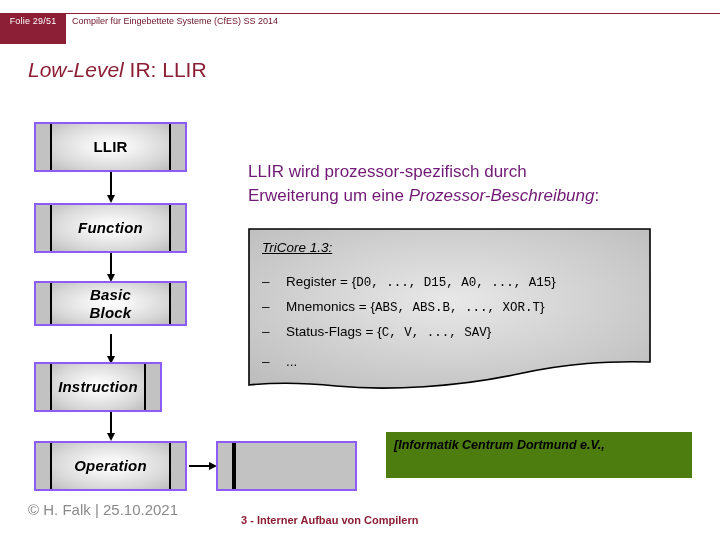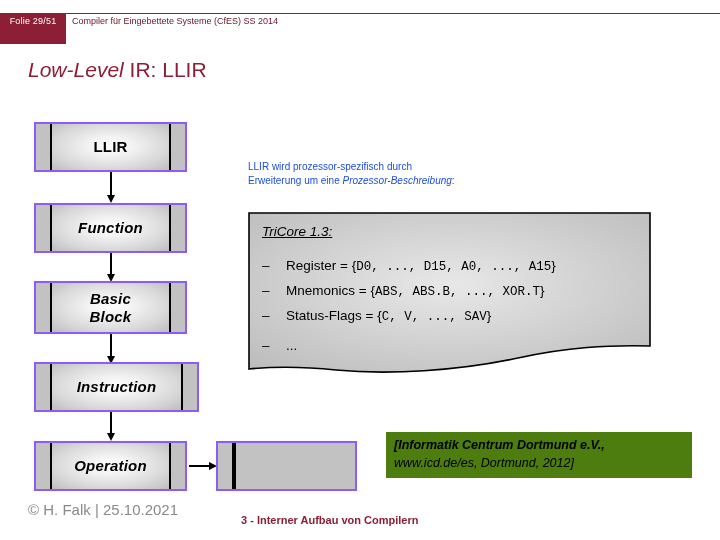--- a/index.html
+++ b/index.html
@@ -121,30 +121,30 @@
     border-top: 4px solid transparent;
     border-bottom: 4px solid transparent;
     border-left: 8px solid #000000;
   }
 
   
   #intro-text {
     position: absolute;
     left: 248px; top: 160px;
     width: 430px;
-    font-size: 10px;
-    color: #1d4ed8;
+    font-size: 17px;
+    color: #701a75;
     line-height: 1.42;
   }
   #intro-text .ital { font-style: italic; }
 
   
   #callout {
     position: absolute;
-    left: 248px; top: 212px;
+    left: 248px; top: 228px;
     width: 403px; height: 162px;
   }
   #callout svg { position: absolute; left: 0; top: 0; }
   #callout .content {
     position: absolute;
     left: 0; top: 0;
     width: 403px;
   }
   #callout-heading {
     position: absolute;
@@ -226,33 +226,33 @@
 
 <div class="flowbox" style="left:34px; top:203px; width:153px; height:50px;">
   <div class="sidebar"></div>
   <div class="inner">
     <span class="label ital">Function</span>
   </div>
   <div class="sidebar right"></div>
 </div>
 <div class="arrow-v" style="left:110px; top:253px; height:22px;"></div>
 
-<div class="flowbox" style="left:34px; top:281px; width:153px; height:53px;">
+<div class="flowbox" style="left:34px; top:281px; width:153px; height:45px;">
   <div class="sidebar"></div>
   <div class="inner">
     <span class="label ital">
       <span>Basic</span><br>
       <span>Block</span>
     </span>
   </div>
   <div class="sidebar right"></div>
 </div>
 <div class="arrow-v" style="left:110px; top:334px; height:23px;"></div>
 
-<div class="flowbox" style="left:34px; top:362px; width:165px; height:50px;">
+<div class="flowbox" style="left:34px; top:362px; width:128px; height:50px;">
   <div class="sidebar"></div>
   <div class="inner">
     <span class="label ital">Instruction</span>
   </div>
   <div class="sidebar right"></div>
 </div>
 <div class="arrow-v" style="left:110px; top:412px; height:22px;"></div>
 
 <div class="flowbox" style="left:34px; top:441px; width:153px; height:50px;">
   <div class="sidebar"></div>
@@ -288,17 +288,16 @@
     <div id="callout-heading">TriCore 1.3:</div>
     <div class="callout-item" style="top:46px;"><span class="dash">–</span><span>Register = {</span><span class="mono">D0, ..., D15, A0, ..., A15</span><span>}</span></div>
     <div class="callout-item" style="top:71px;"><span class="dash">–</span><span>Mnemonics = {</span><span class="mono">ABS, ABS.B, ..., XOR.T</span><span>}</span></div>
     <div class="callout-item" style="top:96px;"><span class="dash">–</span><span>Status-Flags = {</span><span class="mono">C, V, ..., SAV</span><span>}</span></div>
     <div class="callout-item" style="top:126px;"><span class="dash">–</span><span>...</span></div>
   </div>
 </div>
 
 <div id="citation">
   <div class="line1">[Informatik Centrum Dortmund e.V.,</div>
-  <div class="line2">www.icd.de/es, Dortmund, 2012]</div>
 </div>
 
 <div id="footer-copy">© H. Falk | 25.10.2021</div>
 <div id="footer-chapter">3 - Interner Aufbau von Compilern</div>
 
 </body></html>

